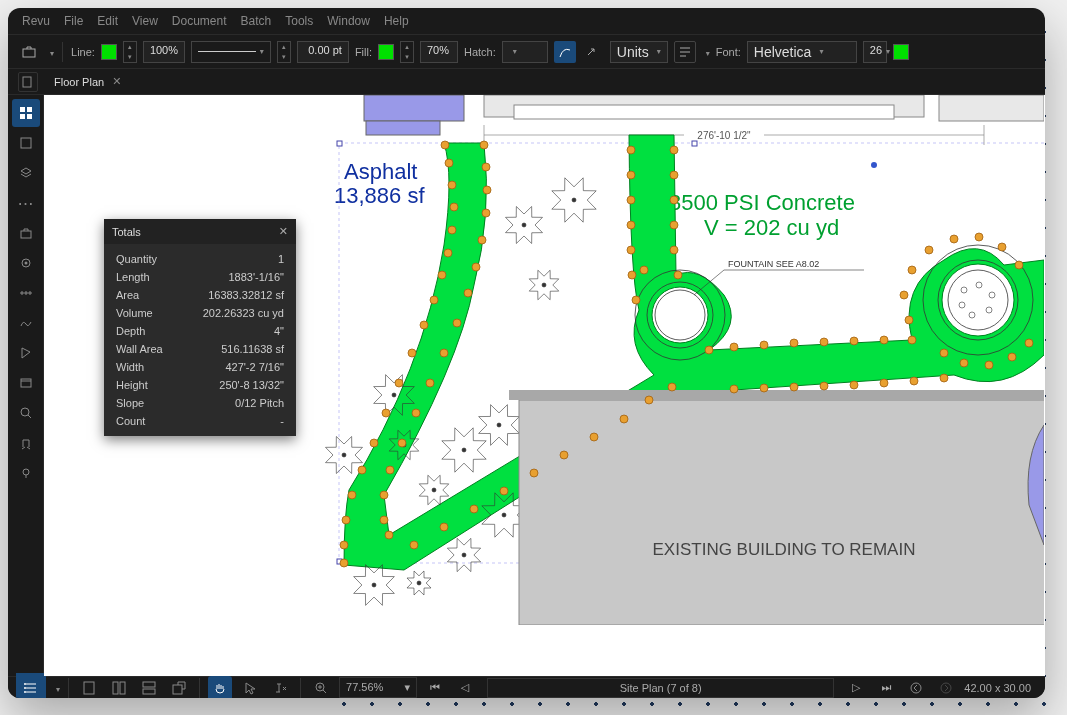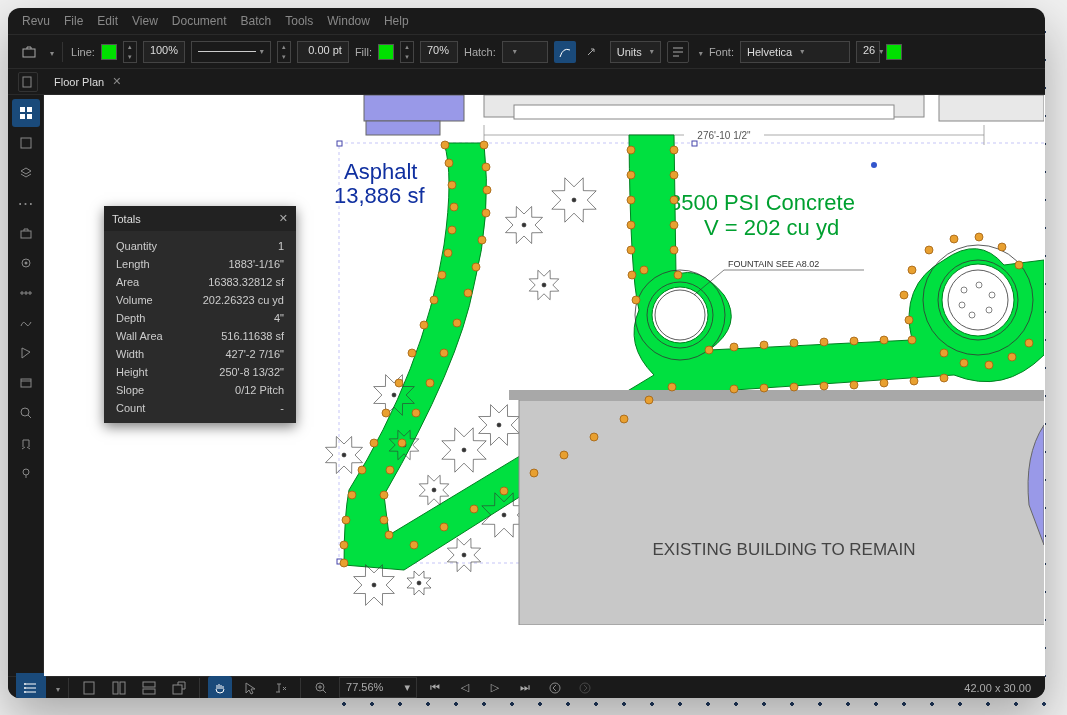--- a/index.html
+++ b/index.html
@@ -5,38 +5,38 @@
   * { box-sizing: border-box; margin: 0; padding: 0; }
   body { font-family: Helvetica, Arial, sans-serif; background: #f0f0f0; width:1067px;height:715px;overflow:hidden;}
   .app-frame { width:1037px; height:690px; margin:8px; background:#1a1a1a; border-radius:12px; box-shadow:0 20px 50px rgba(0,0,0,.3); overflow:hidden; position:relative; display:flex; flex-direction:column; }
   .dots { position:absolute; top:18px; left:330px; right:0; height:700px; background-image:radial-gradient(circle,#223a5e 2px,transparent 2px); background-size:28px 28px; z-index:-1;}
   .menubar { display:flex; align-items:center; gap:14px; padding:6px 14px; font-size:12px; color:#888; border-bottom:1px solid #2a2a2a; }
   .menubar span { cursor:pointer; }
   .toolbar { display:flex; align-items:center; gap:6px; padding:4px 10px; border-bottom:1px solid #2a2a2a; font-size:11px; color:#bbb; height:34px;}
   .tool-btn { width:22px; height:22px; display:flex; align-items:center; justify-content:center; border:1px solid transparent; border-radius:2px; cursor:pointer;}
   .color-swatch{ width:16px; height:16px; background:#00e000; border:1px solid #555;}
   .num-input{ background:#222; border:1px solid #444; color:#ddd; padding:2px 6px; font-size:11px; height:22px; }
-  .select{ background:#222; border:1px solid #444; color:#ddd; padding:2px 6px; font-size:11px; height:22px; display:flex; align-items:center; gap:4px;}
+  .select{ background:#222; border:1px solid #444; color:#ddd; padding:2px 6px; font-size:14px; height:22px; display:flex; align-items:center; gap:4px;}
   .chev::after{ content:"▾"; font-size:8px; margin-left:4px; color:#888;}
   .spinner{ display:flex; flex-direction:column; border:1px solid #444; }
   .spinner div{ width:12px; height:10px; font-size:7px; display:flex; align-items:center; justify-content:center; color:#888; cursor:pointer; }
   .lbl{ color:#aaa; font-size:11px; }
   .linestyle{ width:80px; height:22px; border:1px solid #444; display:flex; align-items:center; padding:0 6px;}
   .linestyle .ln{ flex:1; height:1px; background:#ccc; }
   .tabbar{ display:flex; align-items:center; padding:0 10px; height:26px; border-bottom:1px solid #2a2a2a; gap:8px;}
   .tabbar .pg-ico{ width:20px; height:20px; display:flex; align-items:center; justify-content:center; border:1px solid #333; border-radius:2px;}
   .tab{ display:flex; align-items:center; gap:8px; font-size:11px; color:#ddd; padding:4px 8px;}
   .tab .x{ color:#888; cursor:pointer; }
   .body{ flex:1; display:flex; min-height:0;}
   .side{ width:36px; background:#1a1a1a; border-right:1px solid #2a2a2a; display:flex; flex-direction:column; align-items:center; padding-top:4px; gap:2px;}
   .side .s-btn{ width:28px; height:28px; display:flex; align-items:center; justify-content:center; color:#888; cursor:pointer; border-radius:3px;}
   .side .s-btn.active{ background:#1a4a7a; color:#fff;}
   .canvas-wrap{ flex:1; position:relative; background:#fff; overflow:hidden;}
   .canvas{ position:absolute; inset:0; }
-  .totals-panel{ position:absolute; left:60px; top:111px; width:192px; background:#2b2b2b; color:#ccc; font-size:11px; box-shadow:0 4px 12px rgba(0,0,0,.5); z-index:20;}
+  .totals-panel{ position:absolute; left:60px; top:124px; width:192px; background:#2b2b2b; color:#ccc; font-size:11px; box-shadow:0 4px 12px rgba(0,0,0,.5); z-index:20;}
   .totals-panel .hdr{ display:flex; justify-content:space-between; align-items:center; padding:6px 8px; background:#222; color:#ddd;}
   .totals-panel .hdr .x{ cursor:pointer; color:#aaa;}
   .totals-panel .rows{ padding:6px 12px;}
   .totals-panel .row{ display:flex; justify-content:space-between; padding:3px 0; font-size:11px;}
   .totals-panel button{ display:block; margin:8px auto 12px; width:150px; padding:5px; background:#3a3a3a; border:1px solid #555; color:#ccc; font-size:11px; cursor:pointer;}
   .status{ height:22px; background:#1a1a1a; border-top:1px solid #2a2a2a; display:flex; align-items:center; padding:0 8px; gap:6px; font-size:11px; color:#aaa;}
   .status .sbtn{ width:24px; height:24px; display:flex; align-items:center; justify-content:center; cursor:pointer; border-radius:3px;}
   .status .sbtn.active{ background:#1a4a7a; color:#fff;}
   .status .pageinfo{ flex:1; text-align:center; border:1px solid #333; padding:3px; margin:0 4px; }
   .status .zoom-sel{ width:78px; border:1px solid #333; padding:3px 6px; display:flex; justify-content:space-between;}
@@ -493,20 +493,21 @@
           <circle cx="6" cy="6" r="4" fill="none" stroke="#888"></circle>
           <path d="M9 9l3 3M4 6h4M6 4v4" stroke="#888"></path>
         </svg>
       </div>
     <div class="zoom-sel">
         <span>77.56%</span>
         <span>▾</span>
       </div>
     <div class="sbtn">⏮</div>
     <div class="sbtn">◁</div>
+    <div class="pageinfo">Site Plan (7 of 8)</div>
     <div class="sbtn">▷</div>
     <div class="sbtn">⏭</div>
     <div class="sbtn">
         <svg width="14" height="14">
           <circle cx="7" cy="7" r="5" fill="none" stroke="#888"></circle>
           <path d="M8 4l-3 3 3 3" fill="none" stroke="#888"></path>
         </svg>
       </div>
     <div class="sbtn" style="opacity:.4">
         <svg width="14" height="14">

